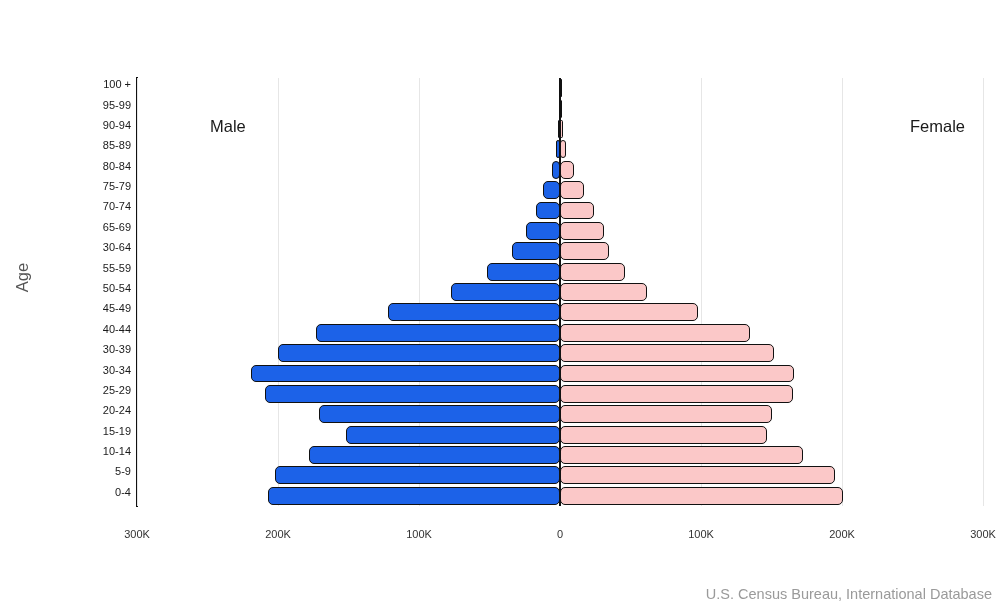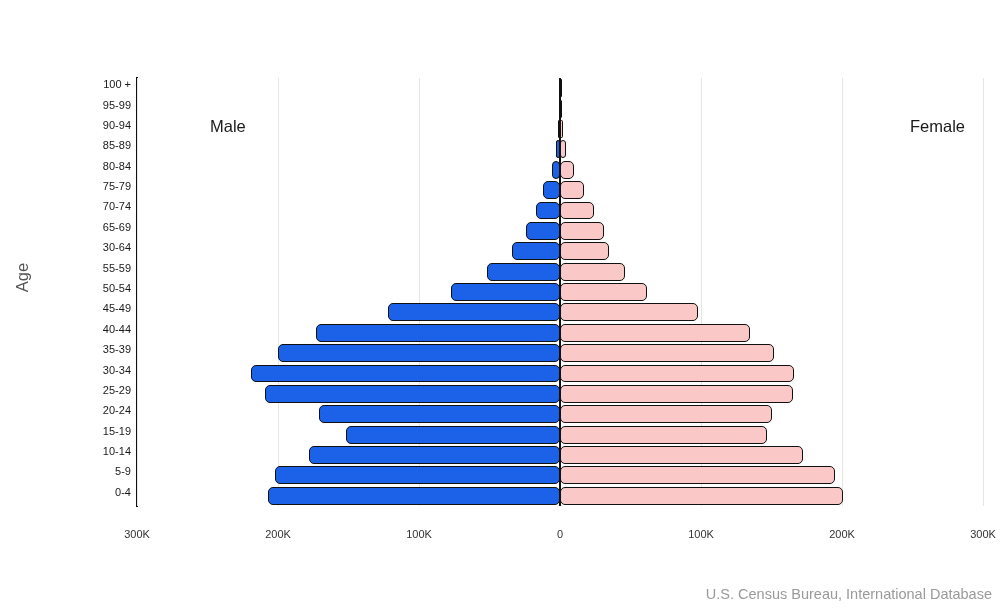--- a/index.html
+++ b/index.html
@@ -153,21 +153,21 @@
       <div class="y-tick-label" style="top: 62.3333px;">85-89</div>
       <div class="y-tick-label" style="top: 82.7143px;">80-84</div>
       <div class="y-tick-label" style="top: 103.095px;">75-79</div>
       <div class="y-tick-label" style="top: 123.476px;">70-74</div>
       <div class="y-tick-label" style="top: 143.857px; text-align: right;">65-69</div>
       <div class="y-tick-label" style="top: 164.238px;">30-64</div>
       <div class="y-tick-label" style="top: 184.619px;">55-59</div>
       <div class="y-tick-label" style="top: 205px;">50-54</div>
       <div class="y-tick-label" style="top: 225.381px;">45-49</div>
       <div class="y-tick-label" style="top: 245.762px;">40-44</div>
-      <div class="y-tick-label" style="top: 266.143px;">35-39</div>
+      <div class="y-tick-label" style="top: 266.143px;">30-39</div>
       <div class="y-tick-label" style="top: 286.524px;">30-34</div>
       <div class="y-tick-label" style="top: 306.905px;">25-29</div>
       <div class="y-tick-label" style="top: 327.286px;">20-24</div>
       <div class="y-tick-label" style="top: 347.667px;">15-19</div>
       <div class="y-tick-label" style="top: 368.048px;">10-14</div>
       <div class="y-tick-label" style="top: 388.429px;">5-9</div>
       <div class="y-tick-label" style="top: 408.81px;">0-4</div>
     </div>
 
   <div class="axis-title-y">Age</div>

